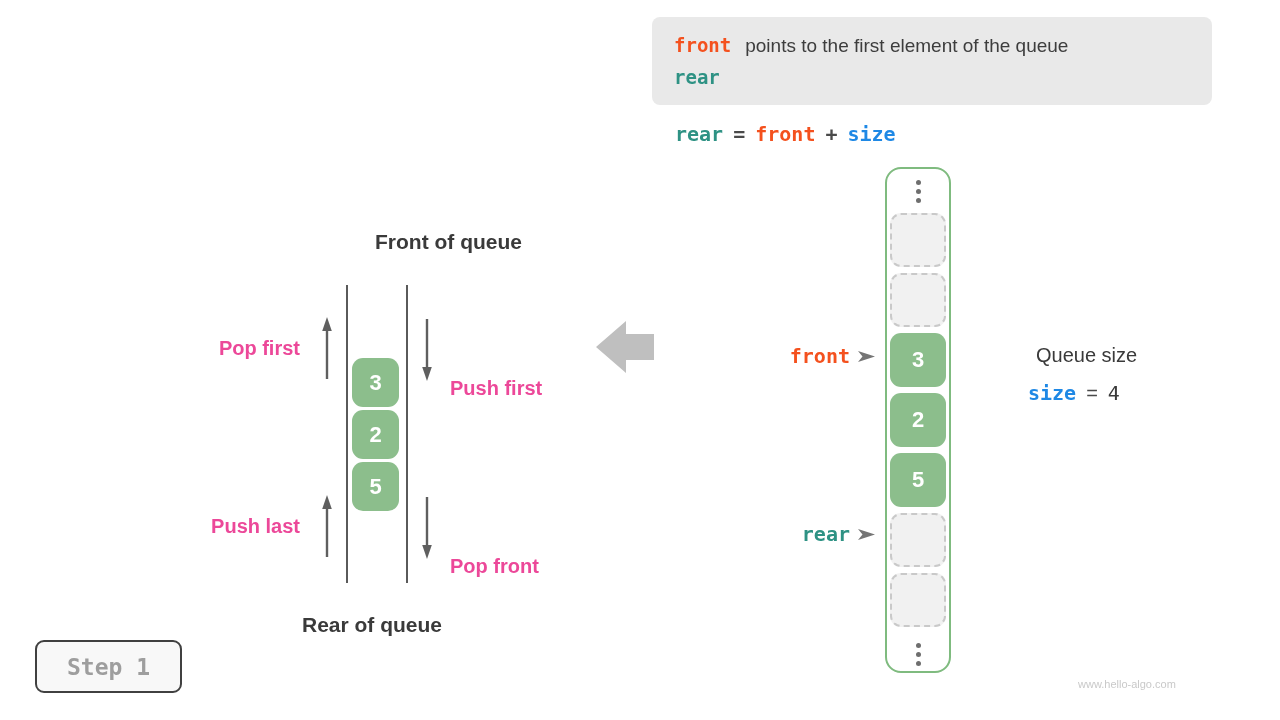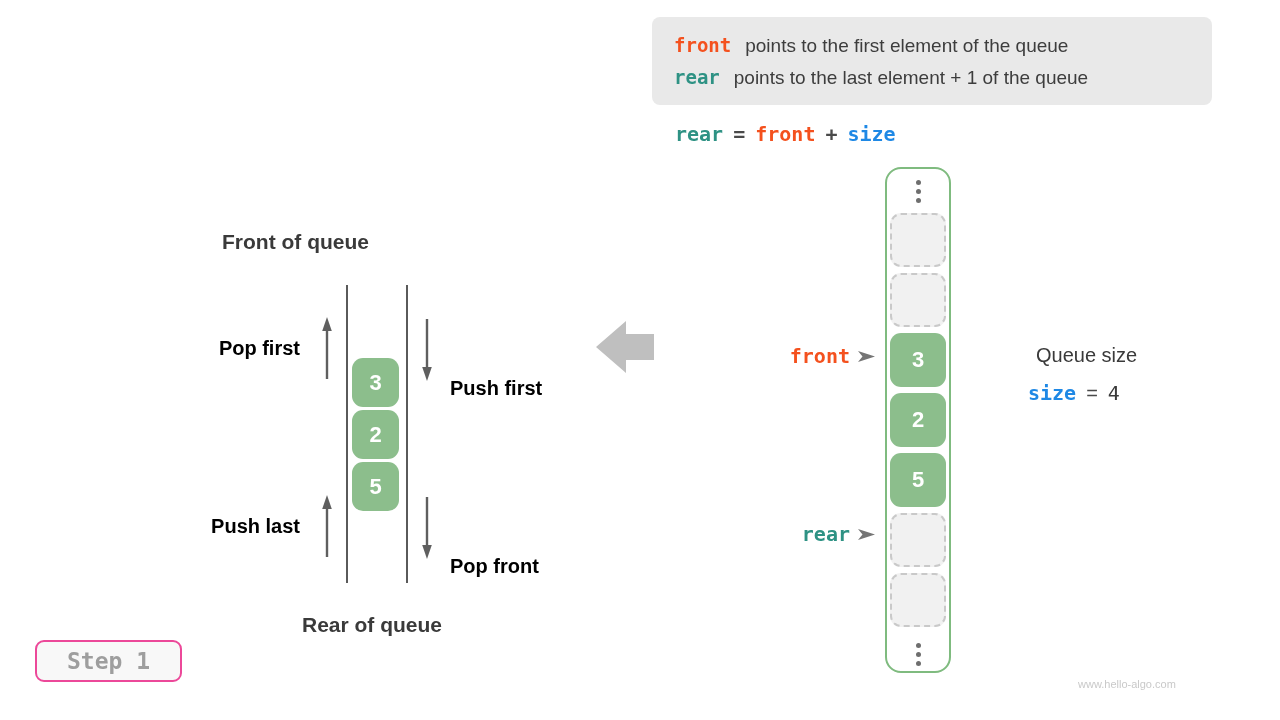--- a/index.html
+++ b/index.html
@@ -20,31 +20,31 @@
   .kw-front { color: #f4511e; }
   .kw-rear  { color: #2e9284; }
   .kw-size  { color: #1e88e5; }
 
   
   .formula { left: 675px; top: 122px; font-size: 20px; display: flex; gap: 10px; align-items: baseline; }
   .formula .op { color: #4a4a4a; }
 
   
   .big-label { font-size: 21px; font-weight: bold; color: #3a3a3a; }
-  .front-label { left: 222px; top: 230px; width: 300px; text-align: left; }
+  .front-label { left: 222px; top: 230px; width: 300px; text-align: right; }
   .rear-label  { left: 222px; top: 613px; width: 300px; text-align: center; }
   .vline { width: 2px; background: #5a5a5a; top: 285px; height: 298px; }
   .vline.l { left: 346px; }
   .vline.r { left: 406px; }
   .qcell {
     left: 352px; width: 47px; height: 49px; border-radius: 11px;
     background: #8cbe8c; color: #ffffff; font-size: 22px; font-weight: bold;
     display: flex; align-items: center; justify-content: center;
   }
-  .op-label { font-size: 20px; font-weight: bold; color: #000000; }
+  .op-label { font-size: 20px; font-weight: bold; color: #ec4899; }
   .op-left  { left: 80px; width: 220px; text-align: right; }
   .op-right { left: 450px; width: 220px; text-align: left; margin-top: 40px; }
 
   
   .caption { left: 472px; top: 401px; width: 320px; text-align: center;
              font-size: 20px; line-height: 28px; color: #9e9e9e; }
 
   
   .array-box {
     left: 885px; top: 167px; width: 66px; height: 506px;
@@ -68,41 +68,40 @@
   .pointer-rear  { left: 680px; top: 522px; }
 
   
   .size-title { left: 1036px; top: 344px; font-size: 20px; color: #3a3a3a; }
   .size-line  { left: 1028px; top: 381px; font-size: 20px; display: flex; gap: 10px; align-items: baseline; }
   .size-line .op { color: #4a4a4a; }
   .size-line .val { color: #3a3a3a; font-family: "DejaVu Sans Mono", monospace; }
 
   
   .step-badge {
-    left: 35px; top: 640px; width: 147px; height: 42px;
-    background: #f8f8f8; border: 2px solid #ec4899; border-radius: 9px;
+    left: 35px; top: 640px; width: 147px; height: 53px;
+    background: #f8f8f8; border: 2px solid #404040; border-radius: 9px;
     display: flex; align-items: center; justify-content: center;
     font-size: 23px; color: #9e9e9e;
   }
 
   
   .watermark { left: 1078px; top: 678px; font-size: 11px; color: #c9c9c9;
                font-family: Liberation Sans, sans-serif; }
 </style>
 </head>
 <body>
 
 <div class="abs info-box">
   <div class="info-line">
     <span class="mono kw kw-front">front</span>
     <span>points to the first element of the queue</span>
   </div>
   <div class="info-line">
     <span class="mono kw kw-rear">rear</span>
-    <span>points to the last element + 1 of the queue</span>
   </div>
 </div>
 
 <div class="abs formula mono">
   <span class="kw-rear">rear</span>
   <span class="op">=</span>
   <span class="kw-front">front</span>
   <span class="op">+</span>
   <span class="kw-size">size</span>
 </div>

